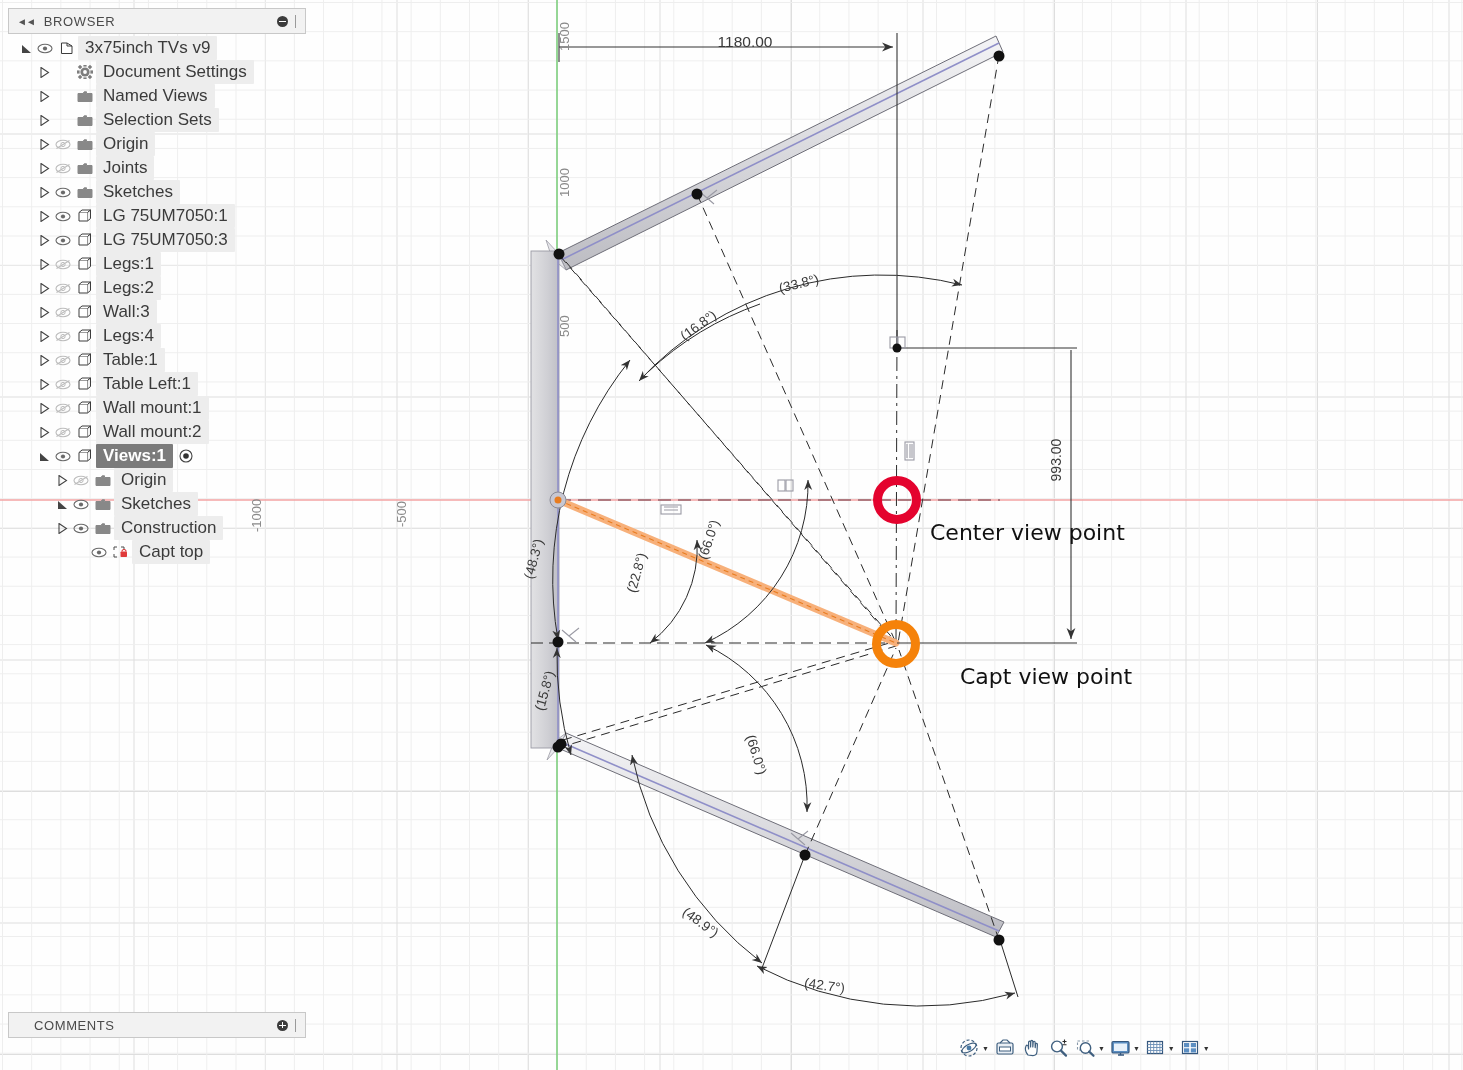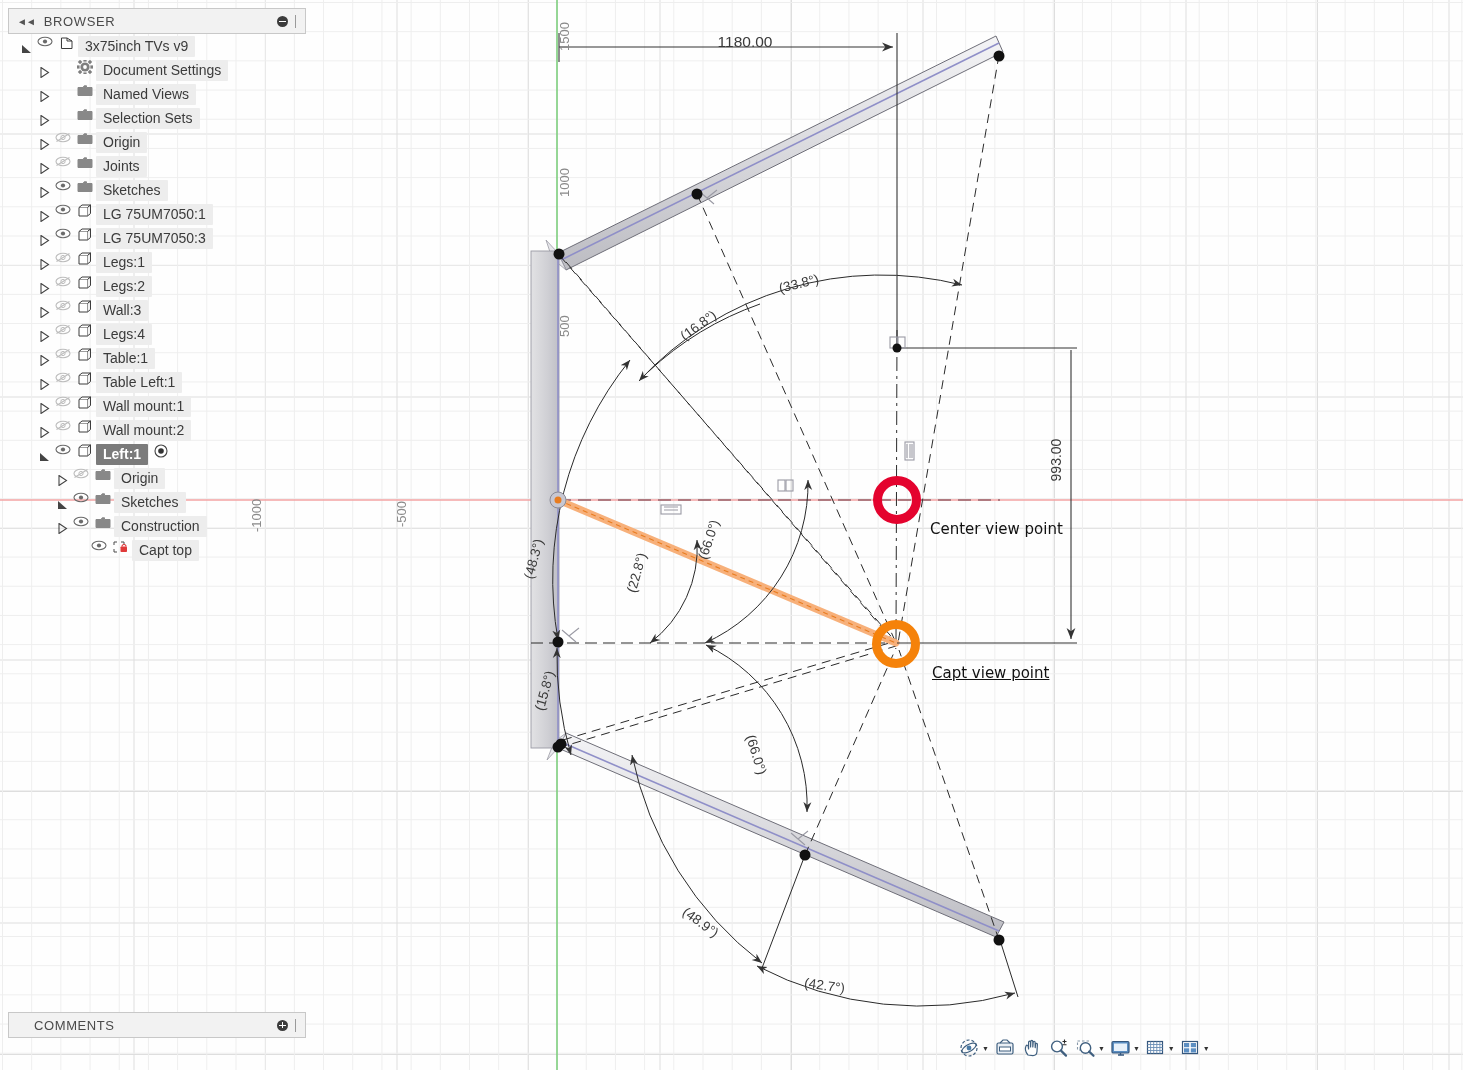--- a/index.html
+++ b/index.html
@@ -74,22 +74,22 @@
     width: 1.5px; height: 6.5px; background: #fff;
   }
   .grip { width: 3px; height: 13px; border-left: 1px solid #9a9a9a; }
 
   
   #tree {
     position: absolute; left: 0; top: 28px; width: 298px;
     pointer-events: auto;
   }
   .row {
-    display: flex; align-items: flex-start; height: 24px;
-    font-size: 14px; color: #3b3b3b; white-space: nowrap;
+    display: flex; align-items: center; height: 24px;
+    font-size: 17px; color: #3b3b3b; white-space: nowrap;
   }
   .twisty {
     width: 16px; height: 24px; display: flex; align-items: center;
     justify-content: center; flex: none;
   }
   .twisty svg { display: block; }
   .eye { width: 22px; display: flex; justify-content: center; flex: none; }
   .nodeicon { width: 22px; display: flex; justify-content: center; flex: none; }
   .label {
     background: #ededed; padding: 2px 7px 3px 7px; border-radius: 1px;
@@ -107,21 +107,21 @@
     height: 28px; display: flex; align-items: center; gap: 3px;
   }
   .navbtn {
     display: flex; align-items: center; justify-content: center;
     height: 26px; padding: 0 1px;
   }
   .caret { font-size: 7px; color: #333; margin-left: 1px; }
 
   
   .cad-label {
-    position: absolute; font-size: 15px; color: #111;
+    position: absolute; font-size: 22px; color: #111;
     font-family: "DejaVu Sans", sans-serif; white-space: nowrap;
   }
   .dim-text {
     font-family: "Liberation Sans", sans-serif;
     fill: #3a3a3a;
   }
   .axis-text {
     font-family: "Liberation Sans", sans-serif;
     fill: #8a8a8a; font-size: 13px;
   }
@@ -297,21 +297,21 @@
       <g>
         <circle cx="558" cy="500" r="8" fill="#c7c7d2" stroke="#8a8a95" stroke-width="1"></circle>
         <circle cx="558" cy="500" r="3.5" fill="#e87c20"></circle>
       </g>
     </svg>
 
     <div style="position:absolute;left:873px;top:476px;width:48px;height:48px;border-radius:50%;border:9px solid #e4032e;"></div>
     <div style="position:absolute;left:872px;top:620px;width:48px;height:48px;border-radius:50%;border:9px solid #f5820a;"></div>
 
     <div class="cad-label" style="left:930px;top:520px;">Center view point</div>
-    <div class="cad-label" style="left:932px;top:664px;text-decoration:underline;">Capt view  point</div>
+    <div class="cad-label" style="left:960px;top:664px;">Capt view  point</div>
   </div>
 
   <div id="browser-panel">
 
     <div class="panel-bar" id="browser-bar">
       <span class="collapse-arrows">◄◄</span>
       <span class="panel-title">BROWSER</span>
       <span class="right-icons">
         <span class="circ-icon"></span>
         <span class="grip"></span>
@@ -703,21 +703,21 @@
               <circle cx="8" cy="5.5" r="2.1" fill="#6a6a6a"></circle>
             </svg>
           </span>
           <span class="nodeicon">
             <svg width="16" height="14" viewBox="0 0 16 14">
               <path d="M2,3.5 L10.5,3.5 L10.5,12 L2,12 Z" fill="#fff" stroke="#3c3c3c" stroke-width="1"></path>
               <path d="M2,3.5 L5,1 L13.5,1 L10.5,3.5" fill="#fff" stroke="#3c3c3c" stroke-width="1"></path>
               <path d="M10.5,3.5 L13.5,1 L13.5,9.5 L10.5,12" fill="#f2f2f2" stroke="#3c3c3c" stroke-width="1"></path>
             </svg>
           </span>
-          <span class="label">Left:1</span>
+          <span class="label">Views:1</span>
           <span class="radio">
             <svg width="14" height="14" viewBox="0 0 14 14">
               <circle cx="7" cy="7" r="6" fill="#fff" stroke="#444" stroke-width="1.1"></circle>
               <circle cx="7" cy="7" r="2.8" fill="#333"></circle>
             </svg>
           </span>
         </div>
         <div class="row">
           <span class="spacer" style="width: 46px;"></span>
           <span class="twisty">

